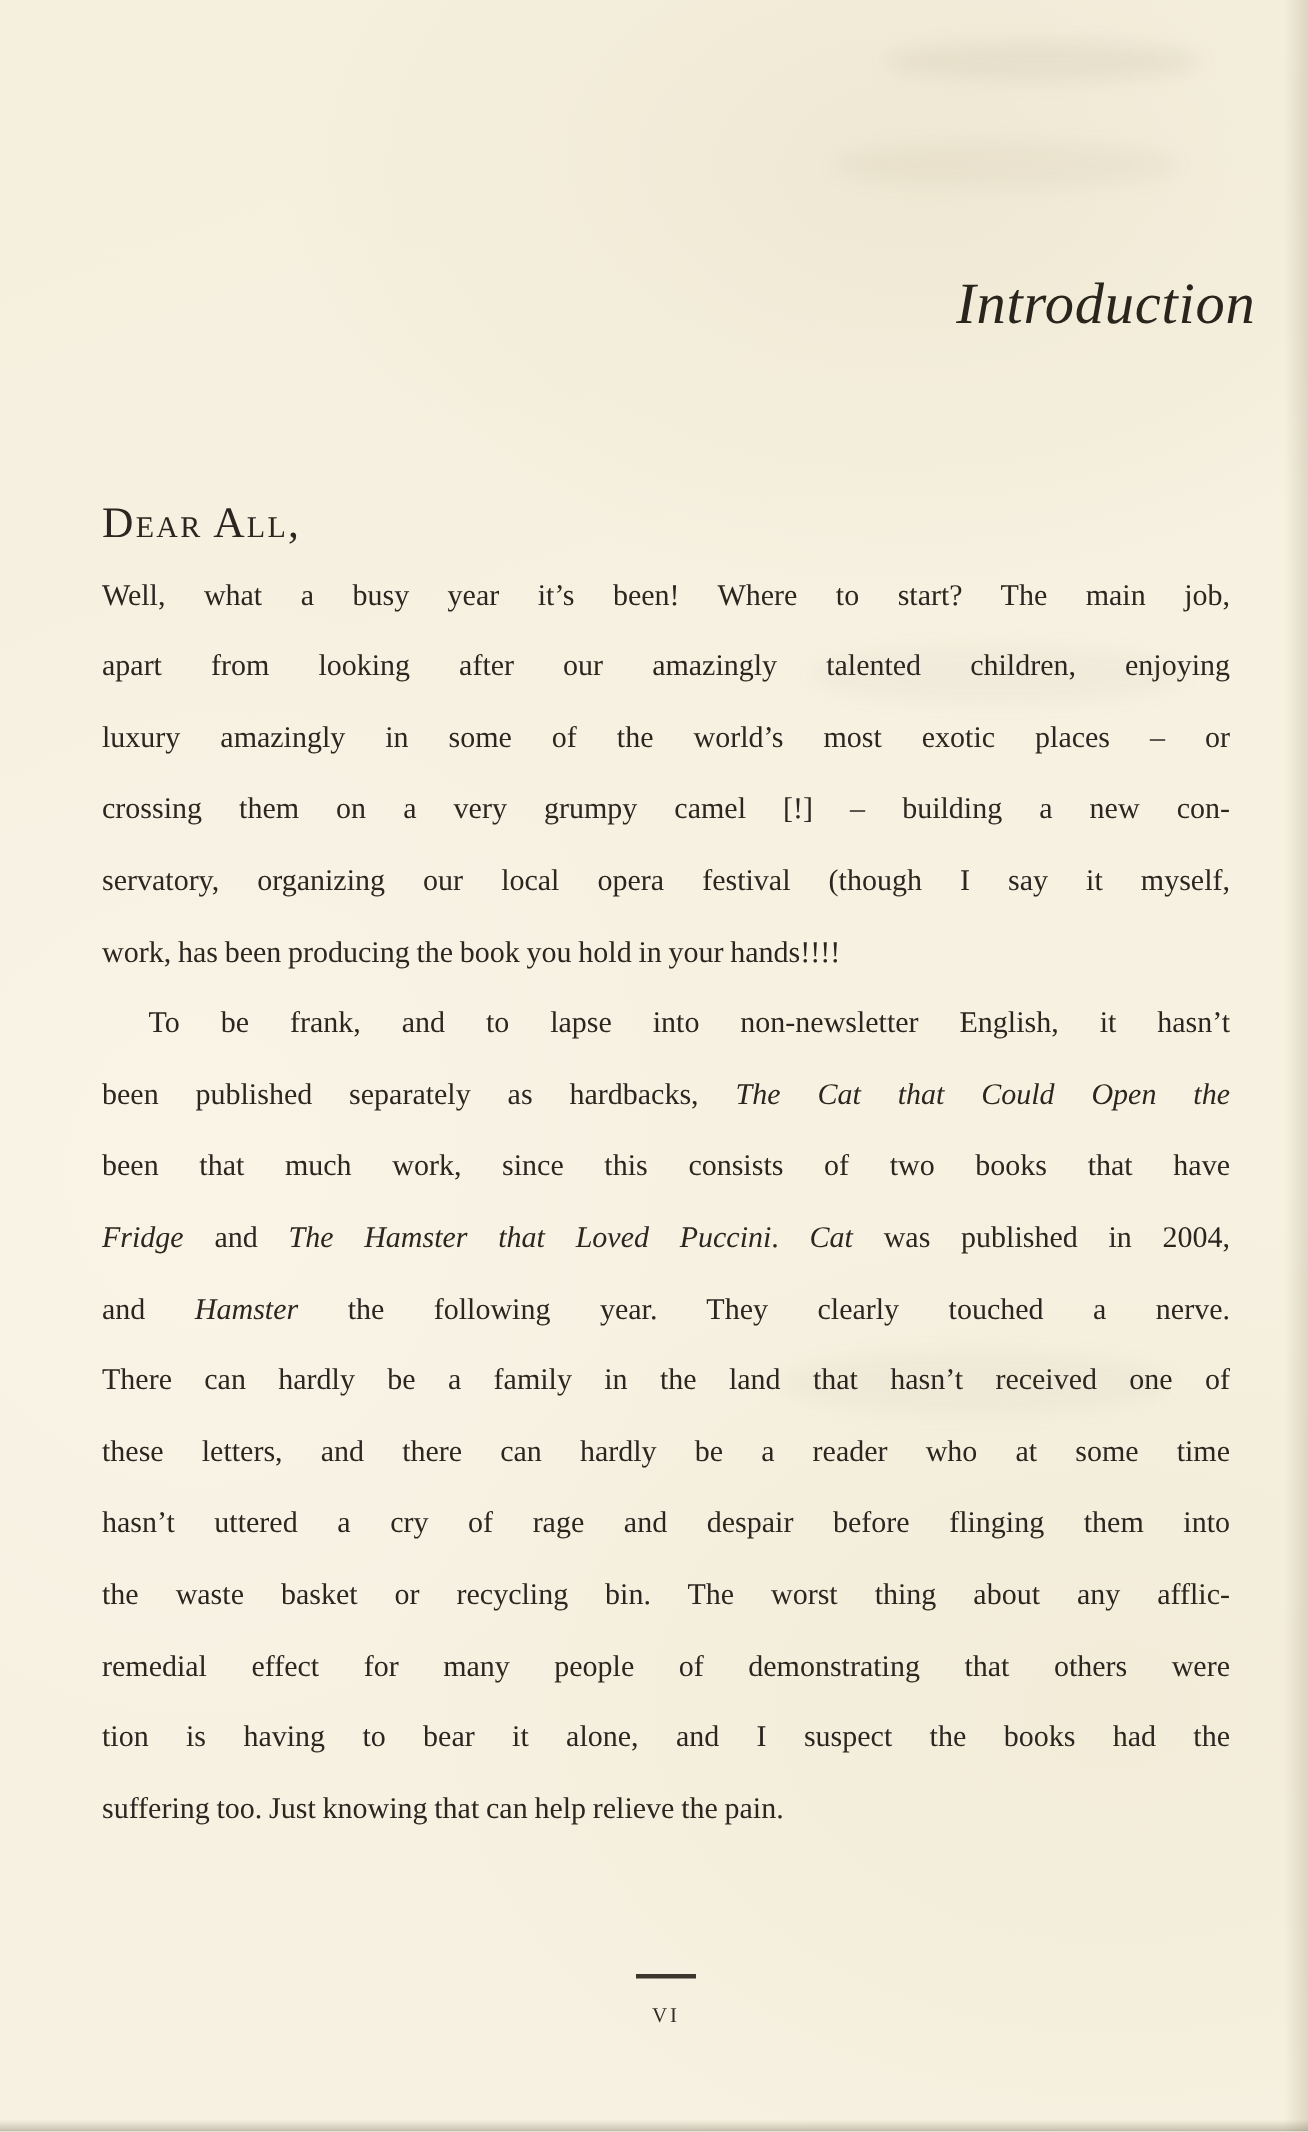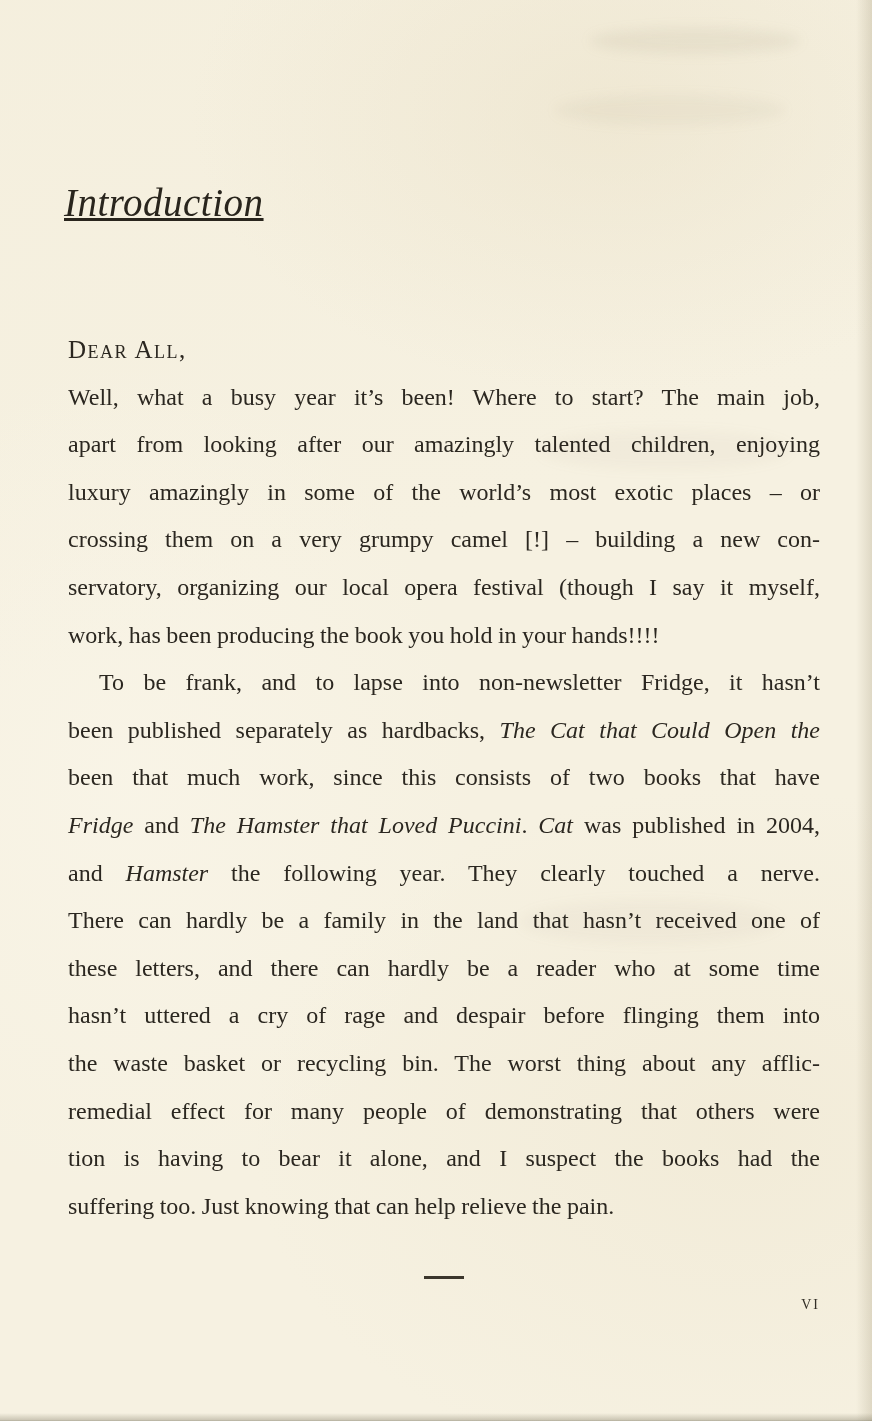--- a/index.html
+++ b/index.html
@@ -45,48 +45,47 @@
   .edge-bottom {
     position: absolute;
     left: 0; bottom: 0;
     width: 100%; height: 8px;
     background: linear-gradient(to bottom, rgba(120,112,88,0) 0%, rgba(110,104,82,0.30) 85%, rgba(90,86,66,0.45) 100%);
     pointer-events: none;
   }
 
   .title {
     position: absolute;
-    left: 64px;
+    left: 85px;
     top: 180px;
     width: 752px;
     margin: 0;
-    text-align: left;
+    text-align: right;
     font-size: 39px;
     font-weight: 500;
     font-style: italic;
     letter-spacing: 0.5px;
     color: #29251d;
-    text-decoration: underline;
   }
 
   .text-block {
     position: absolute;
     left: 68px;
     top: 326px;
     width: 752px;
   }
   .salutation {
     font-variant: small-caps;
-    font-size: 25px;
+    font-size: 29px;
     letter-spacing: 1.5px;
     line-height: 47.6px;
     height: 47.6px;
   }
   .line {
-    font-size: 24px;
+    font-size: 20px;
     line-height: 47.6px;
     height: 47.6px;
     white-space: normal;
     text-align: justify;
     text-align-last: justify;
     word-spacing: -0.5px;
   }
   .line.last {
     text-align: center;
     text-align-last: left;
@@ -94,23 +93,23 @@
   .para + .para .line:first-child {
     text-indent: 31px;
   }
   .line .it {
     font-style: italic;
   }
 
   .footer {
     position: absolute;
     left: 68px;
-    top: 1276px;
+    top: 1316px;
     width: 752px;
-    text-align: right;
+    text-align: center;
   }
   .footer-rule {
     width: 40px;
     height: 2.5px;
     background: #3b362c;
     margin: 0 auto 12px auto;
   }
   .page-number {
     font-variant: small-caps;
     font-size: 20px;
@@ -136,21 +135,21 @@
     <div id="body-text">
         <div class="para">
           <div class="line"><span>Well, what a busy year it’s been! Where to start? The main job,</span></div>
           <div class="line"><span>apart from looking after our amazingly talented children, enjoying</span></div>
           <div class="line"><span>luxury amazingly in some of the world’s most exotic places – or</span></div>
           <div class="line"><span>crossing them on a very grumpy camel [!] – building a new con-</span></div>
           <div class="line"><span>servatory, organizing our local opera festival (though I say it myself,</span></div>
           <div class="line last"><span>work, has been producing the book you hold in your hands!!!!</span></div>
         </div>
         <div class="para">
-          <div class="line"><span>To be frank, and to lapse into non-newsletter Fridge, it hasn’t</span></div>
+          <div class="line"><span>To be frank, and to lapse into non-newsletter English, it hasn’t</span></div>
           <div class="line"><span>been published separately as hardbacks, </span><span class="it">The Cat that Could Open the</span></div>
           <div class="line"><span>been that much work, since this consists of two books that have</span></div>
           <div class="line"><span class="it">Fridge</span><span> and </span><span class="it">The Hamster that Loved Puccini</span><span>. </span><span class="it">Cat</span><span> was published in 2004,</span></div>
           <div class="line"><span>and </span><span class="it">Hamster</span><span> the following year. They clearly touched a nerve.</span></div>
           <div class="line"><span>There can hardly be a family in the land that hasn’t received one of</span></div>
           <div class="line"><span>these letters, and there can hardly be a reader who at some time</span></div>
           <div class="line"><span>hasn’t uttered a cry of rage and despair before flinging them into</span></div>
           <div class="line"><span>the waste basket or recycling bin. The worst thing about any afflic-</span></div>
           <div class="line"><span>remedial effect for many people of demonstrating that others were</span></div>
           <div class="line"><span>tion is having to bear it alone, and I suspect the books had the</span></div>

